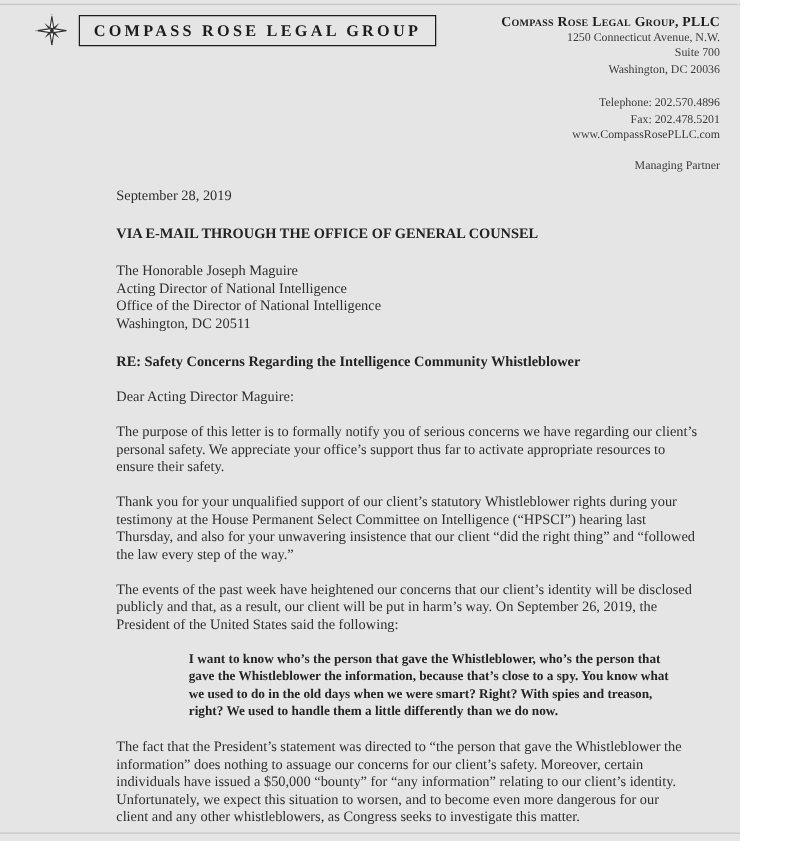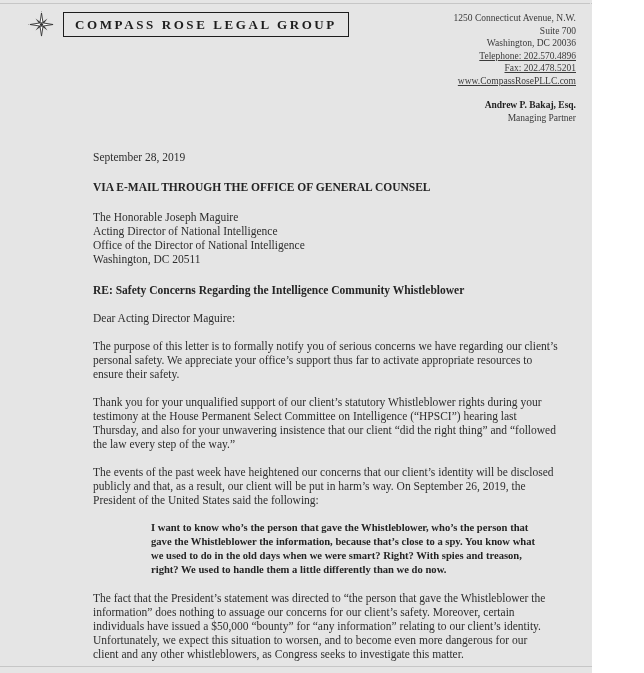--- a/index.html
+++ b/index.html
@@ -27,21 +27,21 @@
     padding:4px 11px 3px 11px;
     font-size:13px;font-weight:bold;letter-spacing:2.6px;
     color:#1d1d1d;white-space:nowrap;
   }
   .firm-info{
     position:absolute;right:16px;top:12px;
     text-align:right;font-size:9.5px;line-height:12.5px;color:#3a3a3a;
   }
   .firm-name{font-weight:bold;font-variant:small-caps;font-size:11px;color:#1f1f1f;letter-spacing:.2px;}
   .pre{white-space:pre-line;}
-  .grp{text-decoration:underline;}
+  .grp{margin-top:15px;}
   .grp2{margin-top:12px;}
   .attorney-name{font-weight:bold;color:#1f1f1f;}
 
   
   .letter{
     position:absolute;left:93px;top:150px;width:522px;
     font-size:11.5px;line-height:14px;
   }
   .letter > *{margin:0;}
   .letter > * + *{margin-top:14px;}
@@ -77,28 +77,28 @@
           <path d="M2 13.5 L13.5 11.7 L25 13.5 L13.5 15.3 Z" fill="#ffffff" stroke="#333333" stroke-width="0.9"></path>
           <circle cx="13.5" cy="13.5" r="1.6" fill="#333333"></circle>
         </svg>
       </span>
       <div class="brand-box">
         <span>COMPASS ROSE LEGAL GROUP</span>
       </div>
     </div>
 
     <div class="firm-info">
+      <div class="firm-name">Compass Rose Legal Group, PLLC</div>
       <div class="pre">1250 Connecticut Avenue, N.W.
 Suite 700
 Washington, DC 20036</div>
       <div class="pre grp">Telephone: 202.570.4896
 Fax: 202.478.5201
 www.CompassRosePLLC.com</div>
       <div class="grp2">
-        <div class="attorney-name">Andrew P. Bakaj, Esq.</div>
         <div>Managing Partner</div>
       </div>
     </div>
   </header>
 
   <main class="letter">
     <p>September 28, 2019</p>
     <p class="bold m-lg">VIA E-MAIL THROUGH THE OFFICE OF GENERAL COUNSEL</p>
     <p class="pre m-lg">The Honorable Joseph Maguire
 Acting Director of National Intelligence

